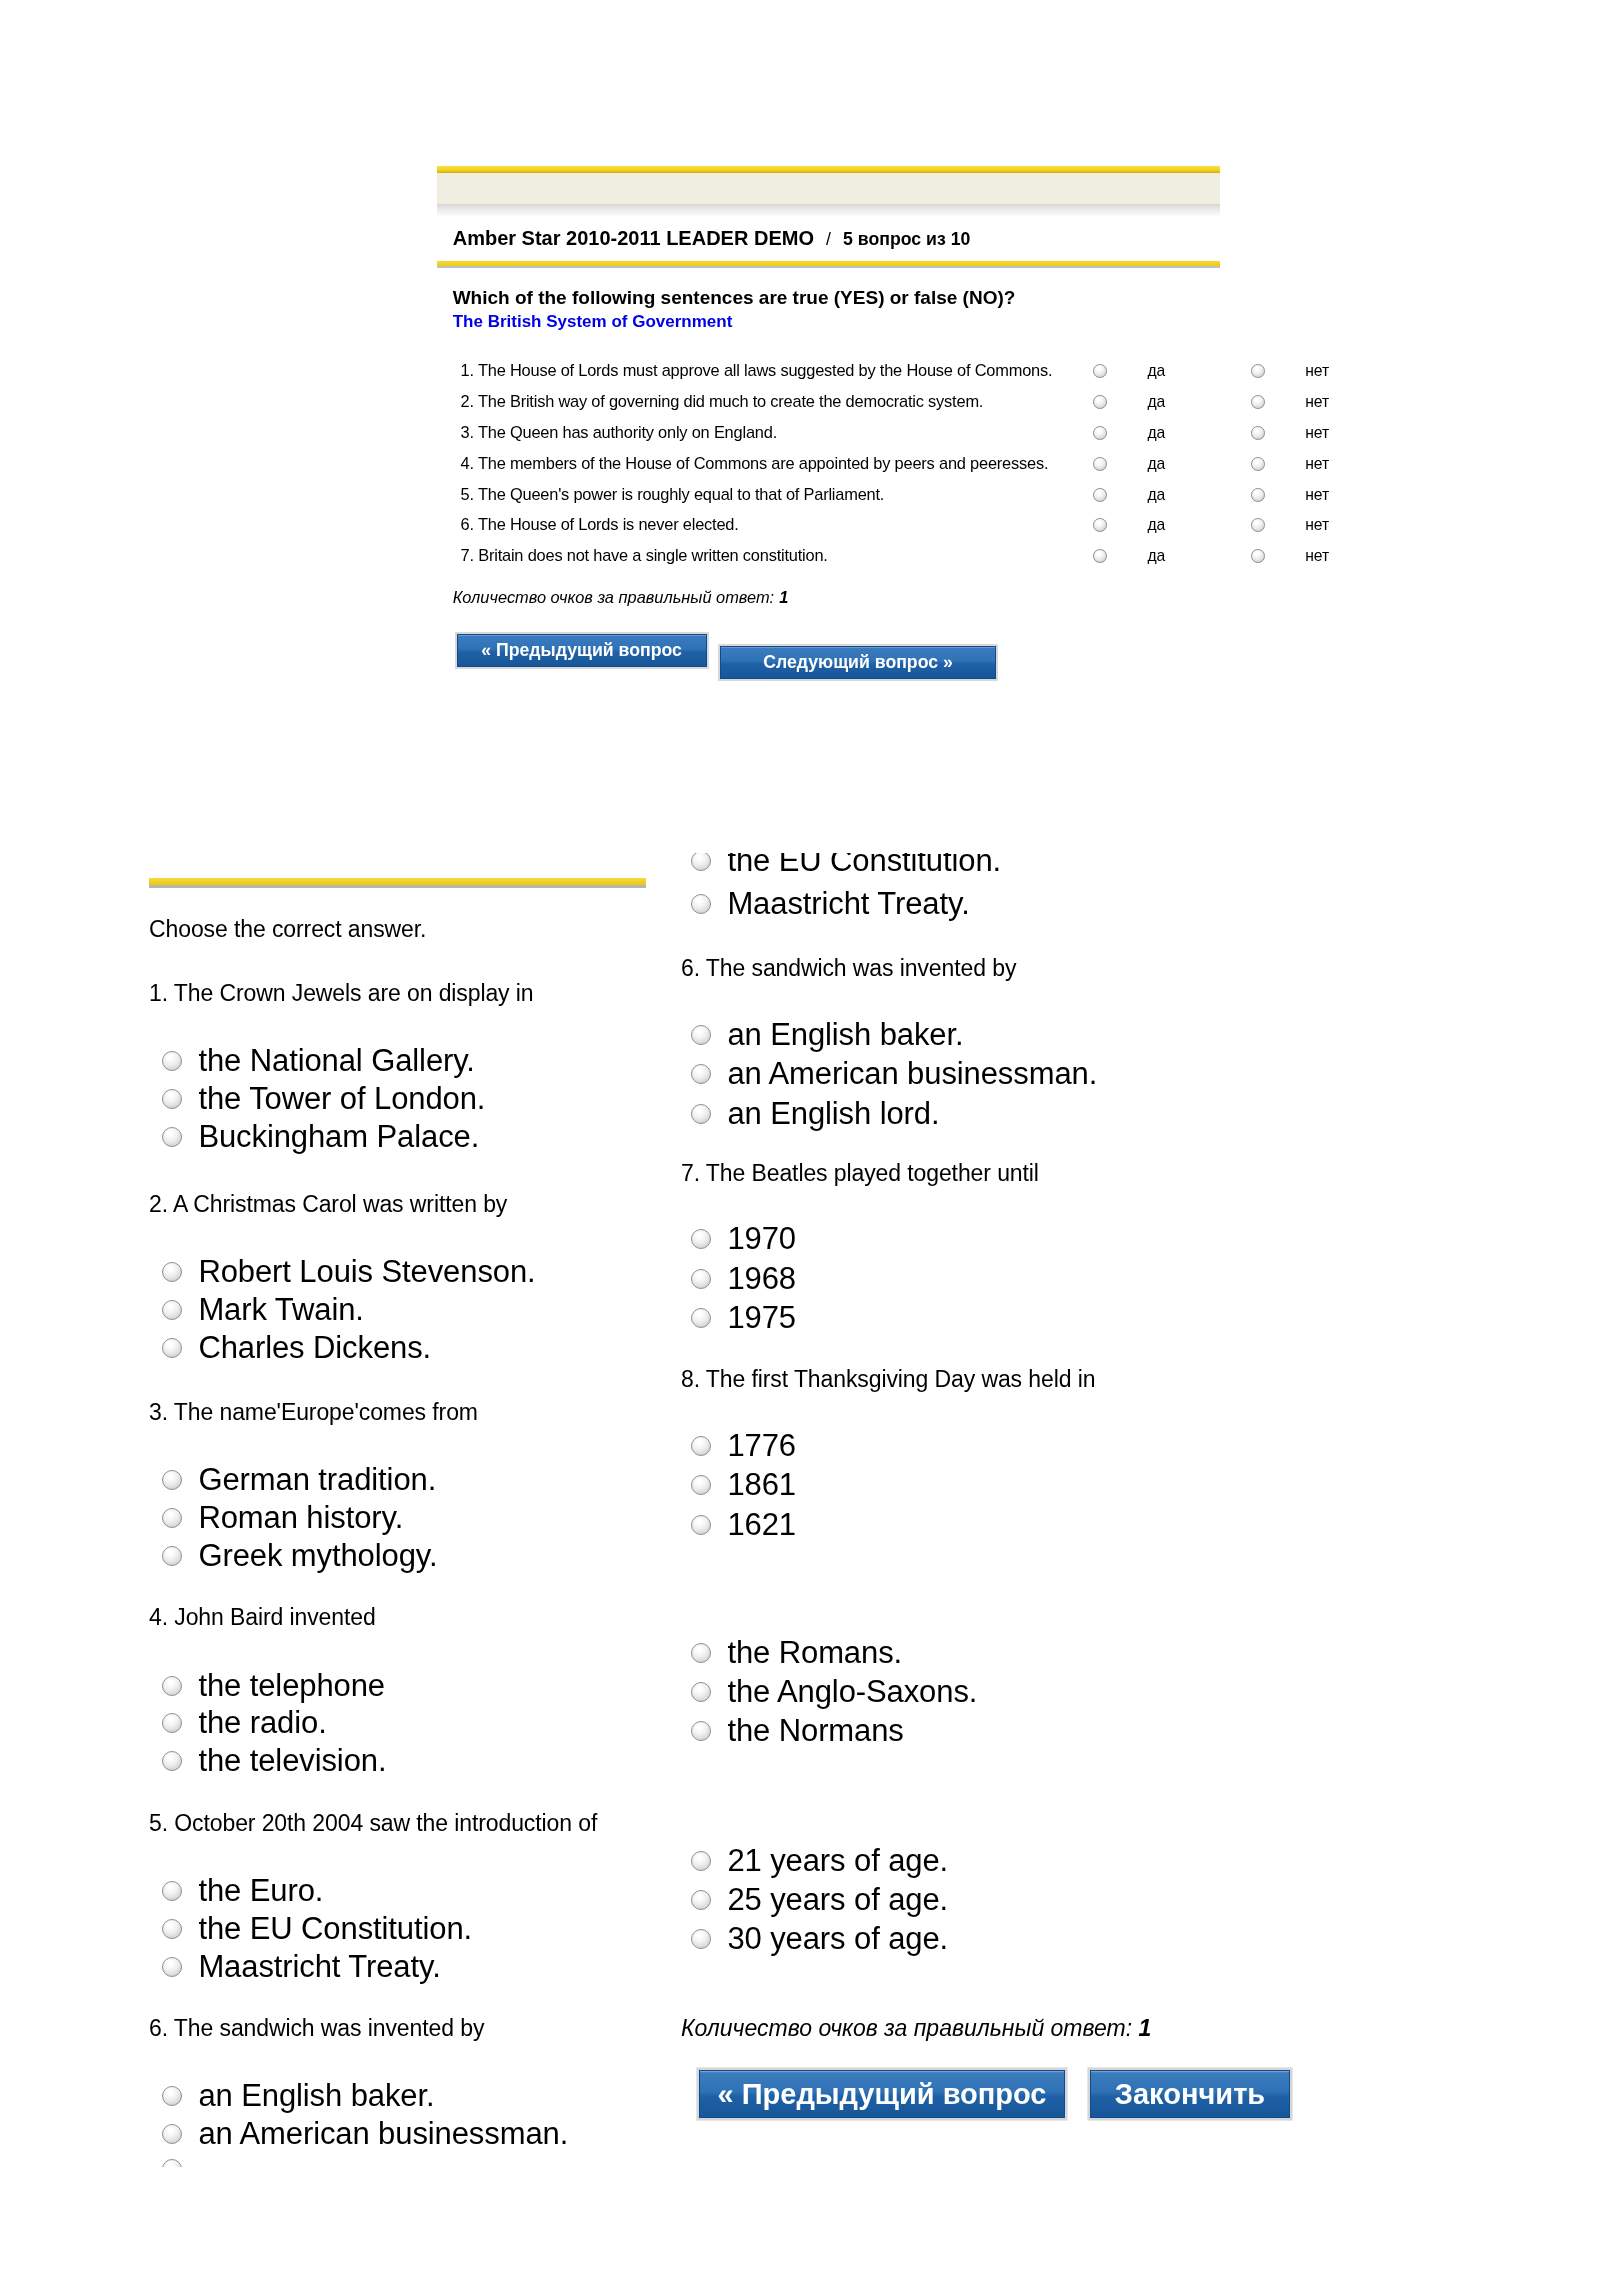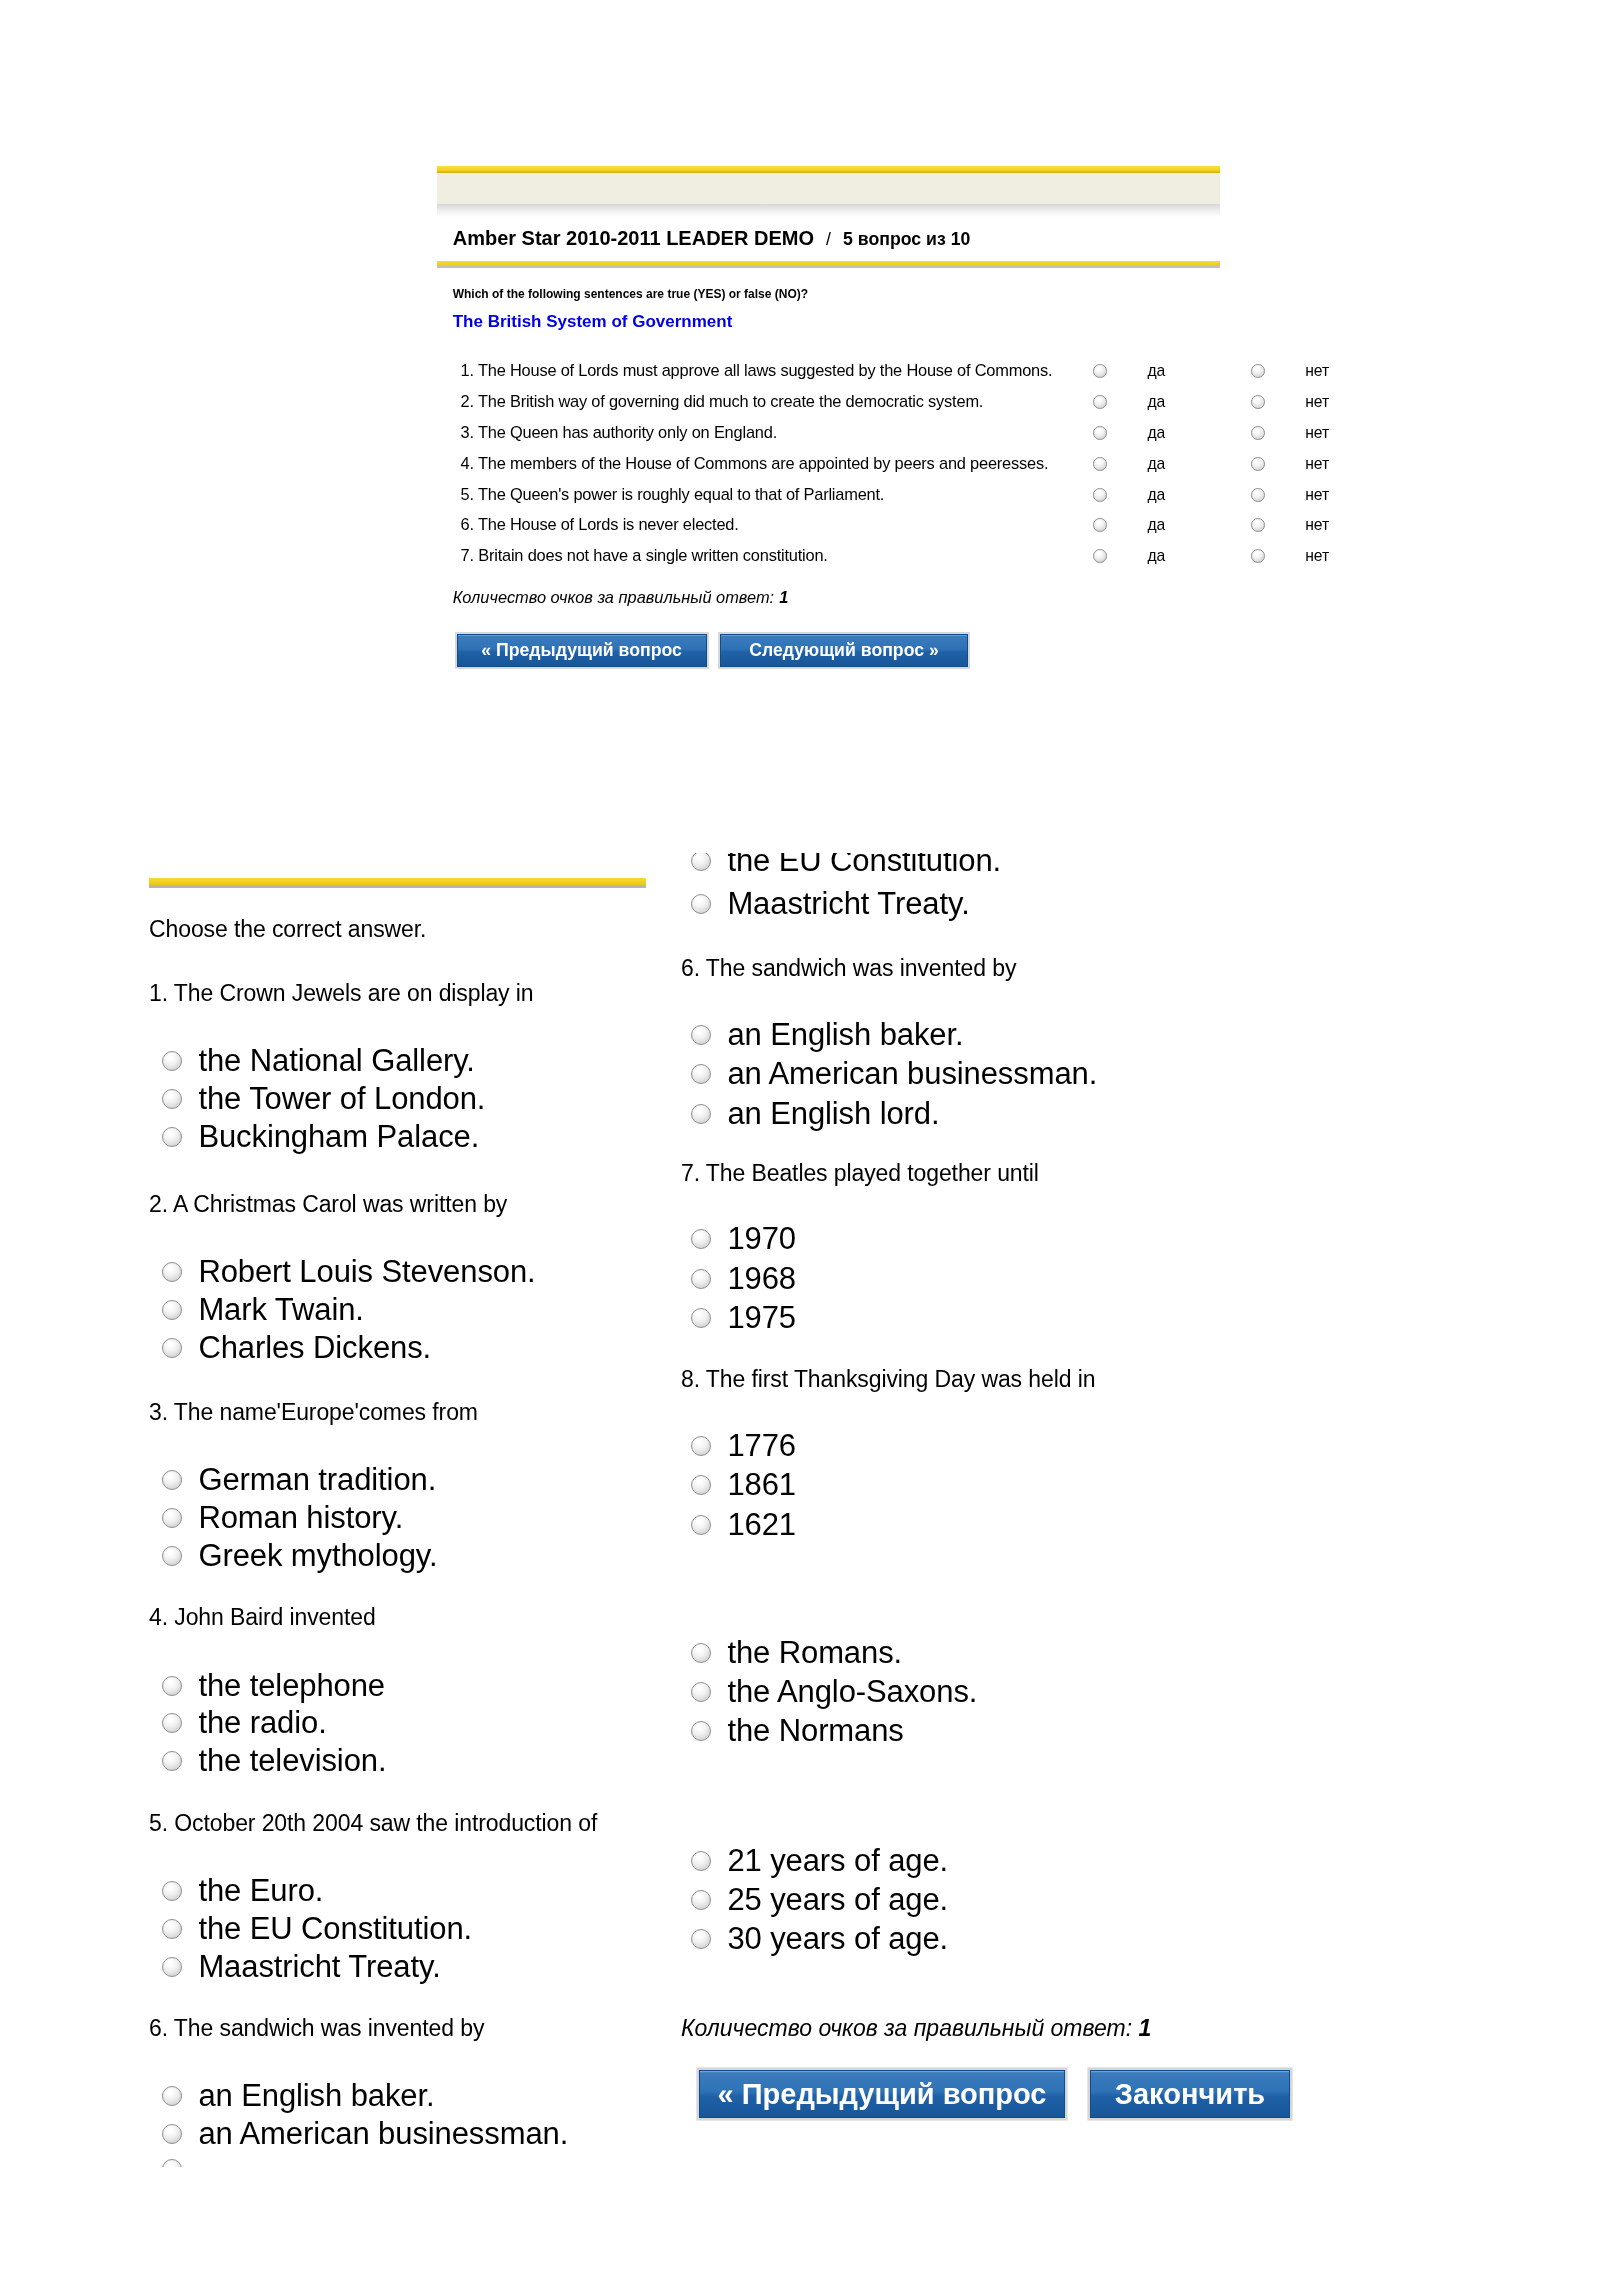--- a/index.html
+++ b/index.html
@@ -16,21 +16,21 @@
   .band-cream{position:absolute;left:0;top:55px;width:100%;height:31px;background:#f0eee1;}
   .band-shadow{position:absolute;left:0;top:86px;width:100%;height:13px;
           background:linear-gradient(180deg,#d6d6d6 0%,#ececec 45%,#ffffff 100%);}
   .title-row{position:absolute;left:15.7px;top:109px;white-space:nowrap;}
   .qtitle{font-size:20px;font-weight:bold;}
   .qsep{font-size:17.7px;margin:0 9.2px;}
   .qprog{font-size:17.7px;font-weight:bold;}
   .rule{position:absolute;left:0;top:143px;width:100%;height:5.2px;
         background:linear-gradient(180deg,#f6d93a,#eccc15);}
   .rule-gray{position:absolute;left:0;top:148px;width:100%;height:2px;background:#c0c0c0;}
-  .intro{position:absolute;left:15.7px;top:169px;font-size:12px;font-weight:bold;white-space:nowrap;}
+  .intro{position:absolute;left:15.7px;top:169px;font-size:19px;font-weight:bold;white-space:nowrap;}
   .topic{position:absolute;left:15.7px;top:194px;font-size:17px;font-weight:bold;color:#0000e6;
          text-decoration:none;white-space:nowrap;cursor:pointer;}
   .stmt{position:absolute;left:23.6px;right:9.2px;height:27.5px;display:flex;align-items:center;}
   .stmt-text{font-size:16.4px;letter-spacing:-0.2px;white-space:nowrap;}
   .yn{position:absolute;left:629px;display:flex;align-items:center;background:#fff;padding-left:3.9px;gap:37px;}
   .yn-label{font-size:15.7px;margin-left:3.3px;}
   .yn-gap{width:11.8px;}
   .points{position:absolute;left:15.7px;top:470px;font-size:16.4px;font-style:italic;white-space:nowrap;}
   .points b{margin-left:5.2px;}
 
@@ -151,21 +151,21 @@
         <span class="radio r-sm"></span>
           <span class="yn-label">нет</span>
       </span>
     </div>
 
     <div class="points">
       <span>Количество очков за правильный ответ:</span><b>1</b>
     </div>
 
     <div class="btn btn-sm" style="left:19.6px;top:516px;width:250px">« Предыдущий вопрос</div>
-    <div class="btn btn-sm" style="left:283px;top:516px;width:248px">Следующий вопрос »</div>
+    <div class="btn btn-sm" style="left:283px;top:528px;width:276px">Следующий вопрос »</div>
   </section>
 
   <div class="b-rule"></div>
   <div class="b-rule-gray"></div>
 
   <div class="b-text" style="left:149px;top:916px">Choose the correct answer.</div>
 
   <div class="b-text" style="left:149px;top:980px">1. The Crown Jewels are on display in</div>
   <div class="opt" style="left:162px;top:1048px">
       <span class="radio r-lg"></span>

